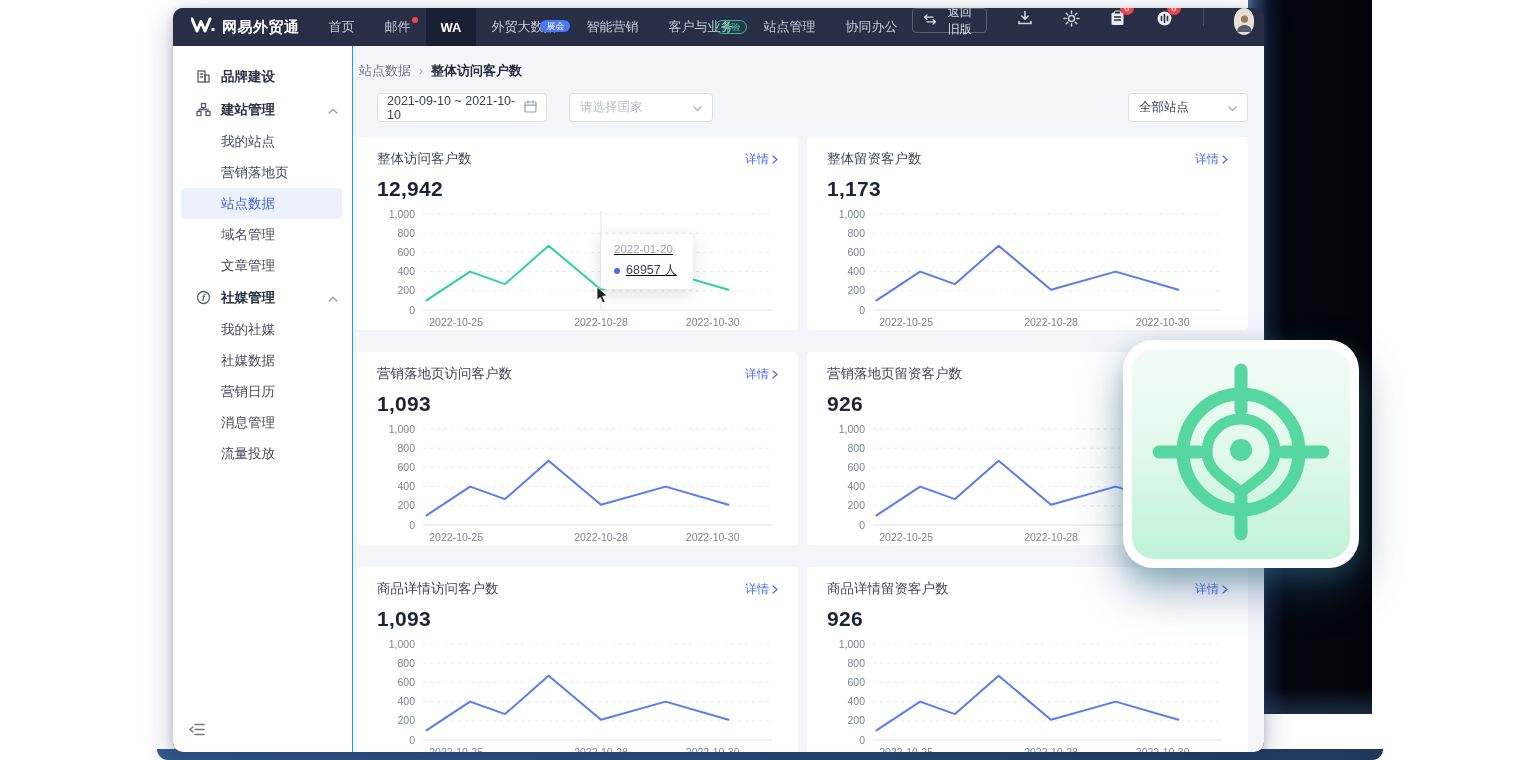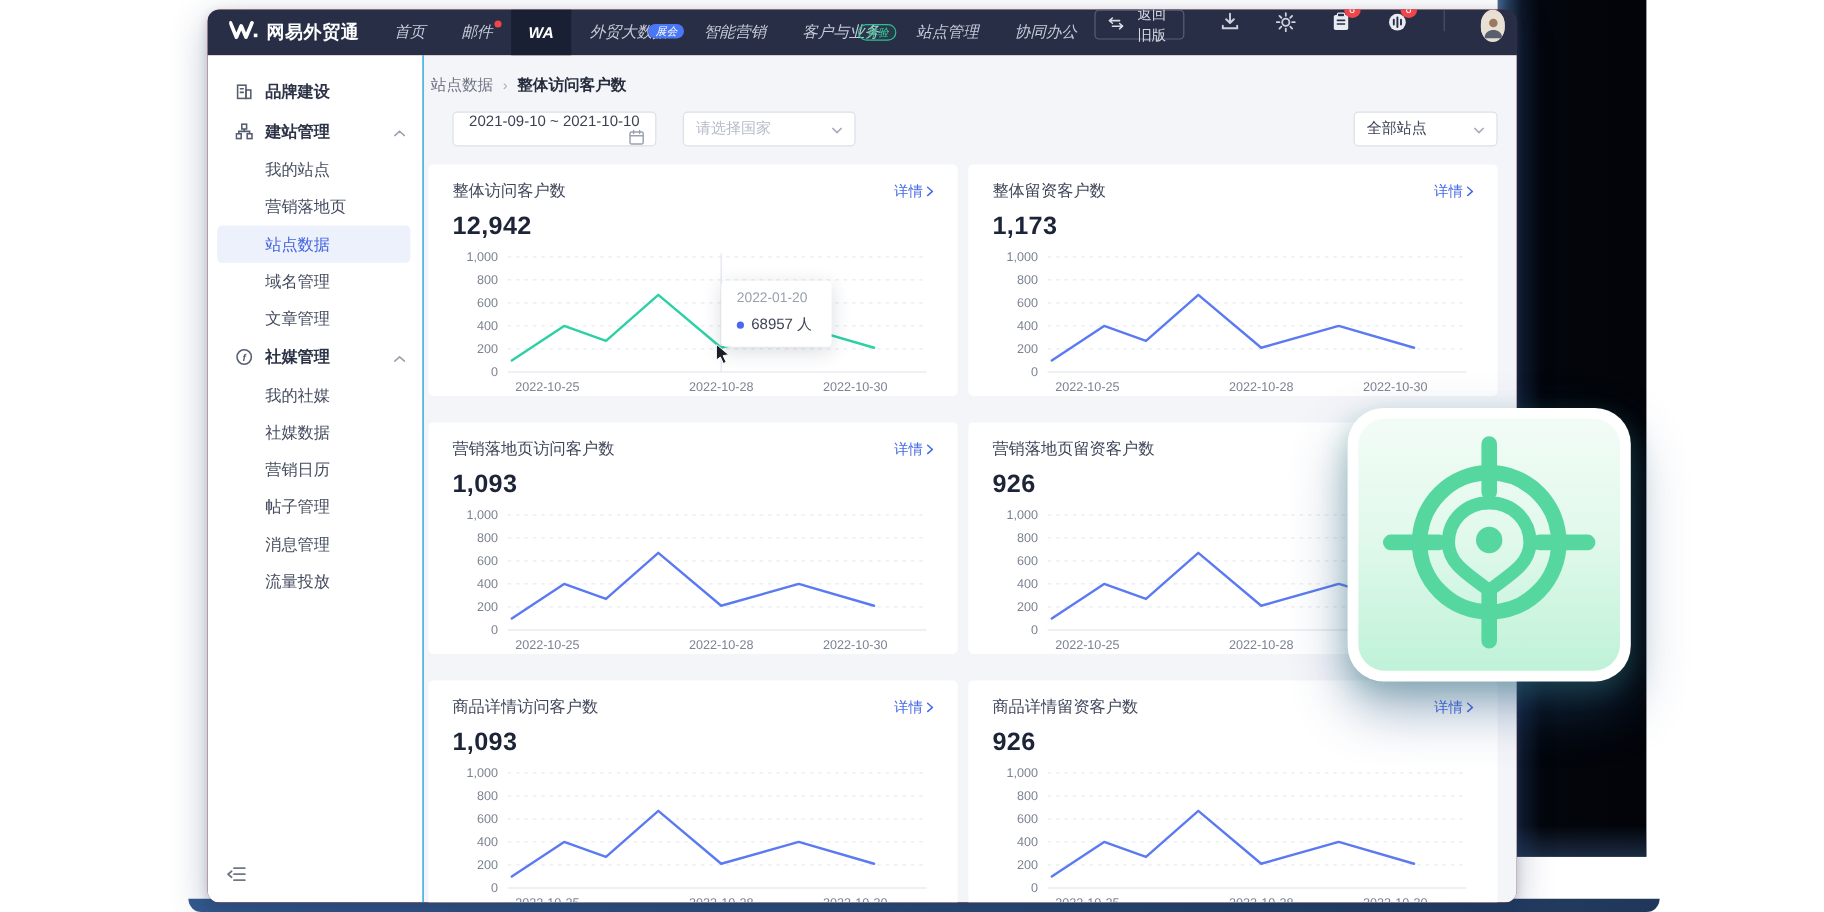--- a/index.html
+++ b/index.html
@@ -19,21 +19,21 @@
   .app-window { position:absolute; left:157px; top:8px; width:1091px; height:744px; z-index:2;
     background:#7f1d1d; border-radius:10px; overflow:hidden;
     box-shadow:0 10px 30px rgba(30,50,95,.30), 0 2px 8px rgba(30,50,95,.18);margin-left:16px; }
 
   
   .navbar { height:38px; background:#272e45; display:flex; align-items:stretch; color:#c6cbd8; }
   .logo { display:flex; align-items:center; gap:7px; padding:0 14px 0 18px; }
   .logo-text { color:#fff; font-size:15px; font-weight:700; letter-spacing:.5px; white-space:nowrap; }
   .nav-items { display:flex; align-items:stretch; }
   .nav-item { position:relative; display:flex; align-items:center; padding:11px 15px; font-size:13px;
-    cursor:pointer; white-space:nowrap;font-style:italic; }
+    cursor:pointer; white-space:nowrap; }
   .nav-item.active { background:#1a2033; color:#fff; font-weight:600; }
   .nav-dot { position:absolute; top:9px; right:8px; width:6px; height:6px; border-radius:50%; background:#f0454a; }
   .nav-badge { position:absolute; top:2px; right:-14px; font-size:9px; line-height:12px; padding:0 6px;
     border-radius:8px; z-index:2; }
   .nav-badge.blue { background:#4a77f5; color:#fff; }
   .nav-badge.green-outline { border:1px solid #2fbf8f; color:#3ecf9c; background:rgba(47,191,143,.08); }
   .nav-right { margin-left:auto; display:flex; align-items:flex-start; gap:30px; padding-right:24px; }
   .back-btn { display:flex; align-items:center; gap:6px; border:1px solid #5a6175; border-radius:4px;
     height:25px; padding:0 10px; font-size:12px; color:#d8dce5; cursor:pointer; background:transparent; }
   .icon-btn { position:relative; width:20px; height:20px; display:flex; align-items:center;
@@ -63,42 +63,42 @@
   
   .main { flex:1; background:#f4f5f9; padding:16px 16px 0 4px; overflow:hidden; }
   .breadcrumb { display:flex; align-items:center; gap:8px; font-size:13px; color:#6f7585; padding-left:2px; }
   .breadcrumb .crumb-current { color:#262c3d; font-weight:700; }
   .breadcrumb .sep { color:#a5abb8; font-size:12px; }
 
   .filter-row { display:flex; align-items:center; margin-top:13px; }
   .seg-group { display:flex; }
   .date-input { margin-left:20px; width:170px; height:29px; background:#fff; border:1px solid #dcdfe8;
     border-radius:4px; display:flex; align-items:center; padding:0 9px; font-size:12.5px; color:#3c4254;
-    cursor:pointer;flex-direction:column; }
+    cursor:pointer; }
   .date-input .cal { margin-left:auto; }
   .select-box { height:29px; background:#fff; border:1px solid #dcdfe8; border-radius:4px; display:flex;
     align-items:center; padding:0 10px; font-size:12.5px; cursor:pointer; }
   .select-country { margin-left:22px; width:144px; color:#b7bcc8; }
   .select-site { margin-left:auto; width:120px; color:#3c4254; }
   .select-box .caret { margin-left:auto; }
 
   
   .cards { display:grid; grid-template-columns:441px 441px; column-gap:9px; row-gap:22px; margin-top:15px; }
   .card { position:relative; width:441px; height:193px; background:#fff; border-radius:4px;
     padding:13px 20px 0 20px; }
   .card-head { display:flex; align-items:center; }
   .card-title { font-size:13.5px; color:#3f4659; }
   .card-link { margin-left:auto; display:flex; align-items:center; gap:3px; font-size:12px; color:#4569e8;
     cursor:pointer; }
   .card-value { margin-top:9px; font-size:21px; font-weight:700; color:#1d2437; letter-spacing:.3px; }
   .card-chart { margin-top:4px; }
 
   
   .chart-tip { position:absolute; left:244px; top:97px; min-width:92px; background:#fff; border-radius:4px;
-    box-shadow:0 4px 16px rgba(31,41,70,.16); padding:9px 3px 10px 13px; z-index:3; }
+    box-shadow:0 4px 16px rgba(31,41,70,.16); padding:9px 3px 10px 13px; z-index:3;text-decoration:underline; }
   .tip-date { font-size:11.5px; color:#9aa0ae; }
   .tip-row { display:flex; align-items:center; gap:6px; margin-top:7px; }
   .tip-dot { width:6px; height:6px; border-radius:50%; background:#4d68f0; }
   .tip-val { font-size:12.5px; color:#3d4456; }
   .cursor-icon { position:absolute; left:239px; top:150px; z-index:4; }
 
   
   .green-card { position:absolute; left:1123px; top:340px; width:236px; height:228px; z-index:3;
     background:#fff; border-radius:30px; padding:9px; cursor:pointer;
     box-shadow:0 22px 45px rgba(38,80,130,.45), 0 8px 20px rgba(60,160,120,.28); }
@@ -260,23 +260,20 @@
                 </svg></span>
             </div>
             <div class="side-item">
               <span>我的社媒</span>
             </div>
             <div class="side-item">
               <span>社媒数据</span>
             </div>
             <div class="side-item">
               <span>营销日历</span>
-            </div>
-            <div class="side-item">
-              <span>帖子管理</span>
             </div>
             <div class="side-item">
               <span>消息管理</span>
             </div>
             <div class="side-item">
               <span>流量投放</span>
             </div>
           </div>
         <div class="side-collapse">
           <svg width="16" height="13" viewBox="0 0 16 13">

